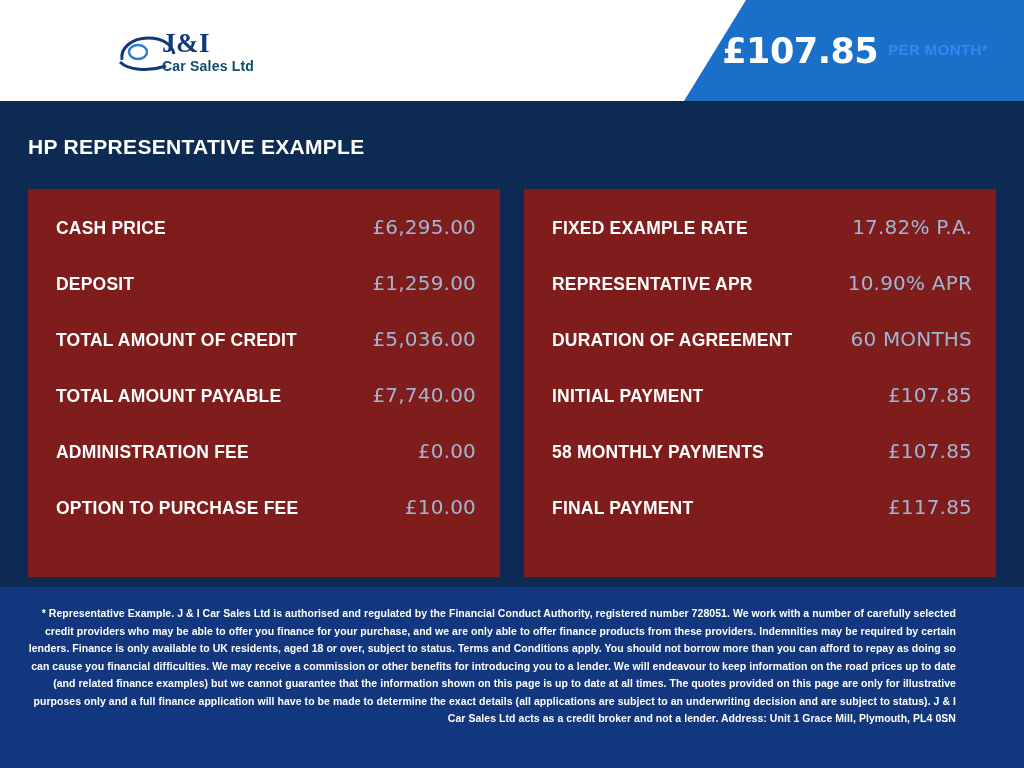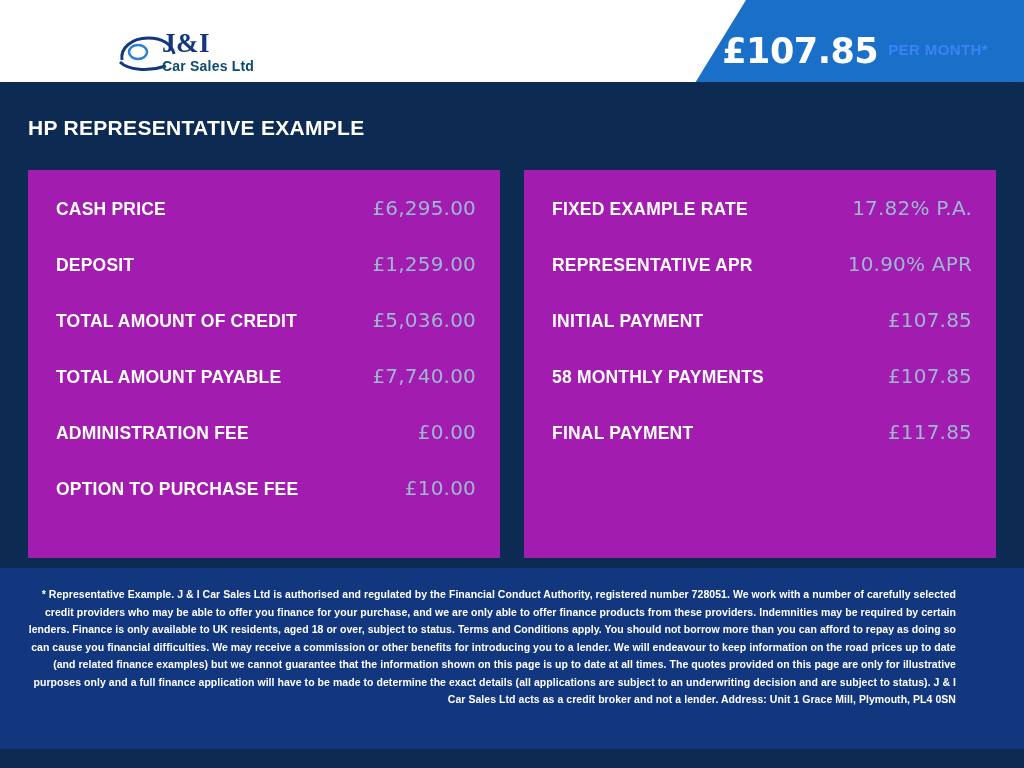--- a/index.html
+++ b/index.html
@@ -18,21 +18,21 @@
     position: relative;
     width: 1024px;
     height: 768px;
     background: #0d2b52;
     box-sizing: border-box;
   }
 
   
   .header {
     position: relative;
-    height: 82px;
+    height: 101px;
     background: #ffffff;
     overflow: hidden;
   }
   .brand {
     position: absolute;
     left: 118px;
     top: 26px;
     width: 220px;
     height: 56px;
   }
@@ -121,21 +121,21 @@
   .cards {
     position: absolute;
     left: 28px;
     top: 88px;
     width: 968px;
     display: flex;
     gap: 24px;
   }
   .card {
     width: 480px;
-    background: #a21caf;
+    background: #7f1d1d;
     padding: 26px 24px 26px 28px;
     box-sizing: border-box;
   }
   .row {
     display: flex;
     align-items: baseline;
     justify-content: space-between;
     height: 56px;
   }
   .row-label {
@@ -230,20 +230,24 @@
       <div class="card">
         <div class="row">
           <span class="row-label">FIXED EXAMPLE RATE</span>
           <span class="row-value">17.82% P.A.</span>
         </div>
         <div class="row">
           <span class="row-label">REPRESENTATIVE APR</span>
           <span class="row-value">10.90% APR</span>
         </div>
         <div class="row">
+          <span class="row-label">DURATION OF AGREEMENT</span>
+          <span class="row-value">60 MONTHS</span>
+        </div>
+        <div class="row">
           <span class="row-label">INITIAL PAYMENT</span>
           <span class="row-value">£107.85</span>
         </div>
         <div class="row">
           <span class="row-label">58 MONTHLY PAYMENTS</span>
           <span class="row-value">£107.85</span>
         </div>
         <div class="row">
           <span class="row-label">FINAL PAYMENT</span>
           <span class="row-value">£117.85</span>

